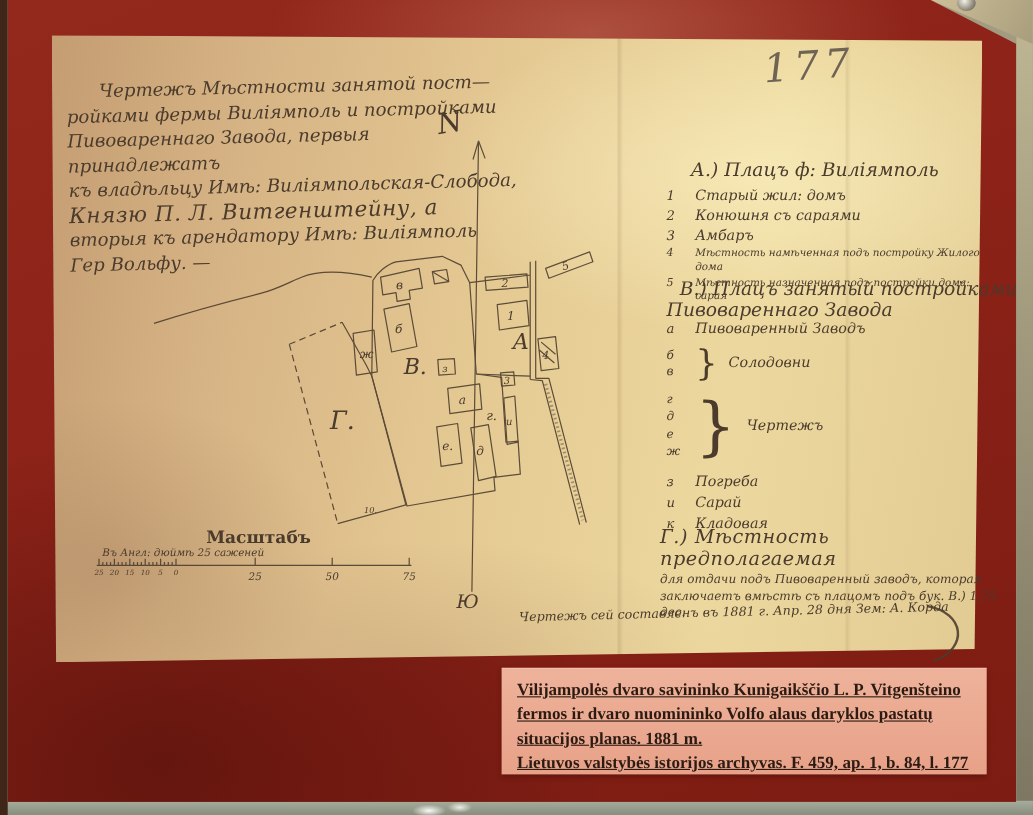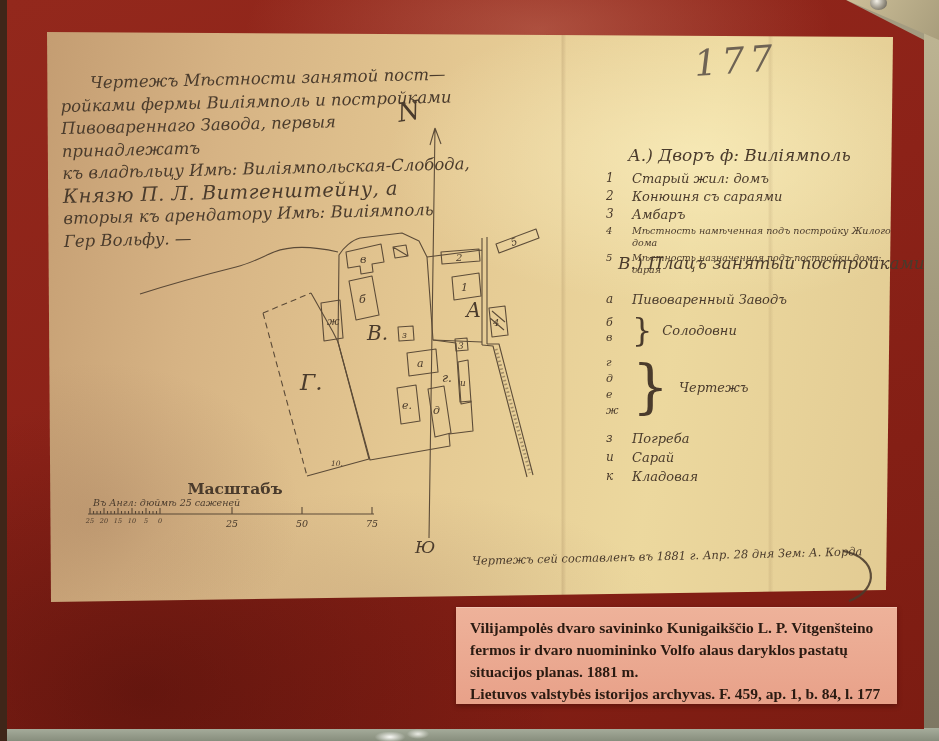--- a/index.html
+++ b/index.html
@@ -72,21 +72,21 @@
     font-size:11.5px;transform:rotate(-1.4deg);}
   .scale-title{position:absolute;left:95px;top:479px;width:280px;text-align:center;
     font-size:15.5px;font-weight:bold;}
   .scale-sub{position:absolute;left:93px;top:497px;width:280px;
     font-style:italic;font-size:9.5px;}
   
   .caption{position:absolute;left:456px;top:607px;width:441px;height:97px;
     background:linear-gradient(180deg,#eeb29a 0%,#e8a189 100%);
     box-shadow:0 2px 5px rgba(50,10,5,.45), inset 0 1px 0 rgba(255,255,255,.25);
     font-family:"Liberation Serif",serif;color:#2b1b12;font-weight:bold;
-    font-size:15.5px;line-height:22px;padding:10px 8px 0 14px;box-sizing:border-box;}
+    font-size:15.5px;line-height:22px;padding:10px 8px 0 14px;box-sizing:border-box;text-decoration:underline;}
   svg.plan{position:absolute;left:0;top:0;pointer-events:none;}
   svg text{font-family:"DejaVu Serif",serif;}
 </style>
 </head>
 <body>
 
 <div class="scene">
   <div class="wall-right"></div>
   <div class="wall-topright"></div>
   <div class="screw"></div>
@@ -101,21 +101,21 @@
   <div class="title-block ink">
     <div class="l1">Чертежъ Мѣстности занятой пост—</div>
     <div>ройками фермы Виліямполь и постройками</div>
     <div>Пивовареннаго Завода, первыя принадлежатъ</div>
     <div>къ владѣльцу Имѣ: Виліямпольская-Слобода,</div>
     <div class="big">Князю П. Л. Витгенштейну, а</div>
     <div>вторыя къ арендатору Имѣ: Виліямполь</div>
     <div>Гер Вольфу. —</div>
   </div>
 
-  <div class="secA-head ink">А.) Дворъ ф: Виліямполь</div>
+  <div class="secA-head ink">А.) Плацъ ф: Виліямполь</div>
 
   <div class="legendA ink">
     <div class="leg-row">
       <span class="k">1</span>
       <span class="t">Старый жил: домъ</span>
       </div>
     <div class="leg-row">
       <span class="k">2</span>
       <span class="t">Конюшня съ сараями</span>
       </div>
@@ -128,20 +128,21 @@
       <span class="t">Мѣстность намѣченная подъ постройку Жилого дома</span>
       </div>
     <div class="leg-row small">
       <span class="k">5</span>
       <span class="t">Мѣстность назначенная подъ постройки дома: сарая</span>
       </div>
   </div>
 
   <div class="secB-head ink">
     <div>В.) Плацъ занятый постройками</div>
+    <div class="h2">Пивовареннаго Завода</div>
   </div>
 
   <div class="legendB ink">
     <div class="leg-row">
       <span class="k">а</span>
       <span class="t">Пивоваренный Заводъ</span>
       </div>
     <div class="leg-group">
       <div class="gkeys">
         <div>б</div>
@@ -167,20 +168,25 @@
     <div class="leg-row">
       <span class="k">и</span>
       <span class="t">Сарай</span>
       </div>
     <div class="leg-row">
       <span class="k">к</span>
       <span class="t">Кладовая</span>
       </div>
   </div>
 
+  <div class="secG ink">
+    <div class="gh">Г.) Мѣстность предполагаемая</div>
+    <div class="gl">для отдачи подъ Пивоваренный заводъ, которая</div>
+    <div class="gl">заключаетъ вмѣстѣ съ плацомъ подъ бук. В.) 1,75 дес.</div>
+  </div>
 
   <div class="scale-title ink">Масштабъ</div>
   <div class="scale-sub ink">Въ Англ: дюймѣ 25 саженей</div>
 
   <div class="signature ink">Чертежъ сей составленъ въ 1881 г. Апр. 28 дня Зем: А. Корда</div>
 
   <svg class="plan" width="939" height="741" viewBox="0 0 939 741">
     <g stroke="#4a3b2c" fill="none" stroke-width="1.1" opacity="0.88" stroke-linejoin="round">
       <path d="M140,294 C168,285 204,275 236,267 C252,263 262,257 274,252 C292,245 316,247 338,252"></path>
       <path stroke-dasharray="6,4" d="M263,313 L311,293 M263,313 L307,476"></path>

